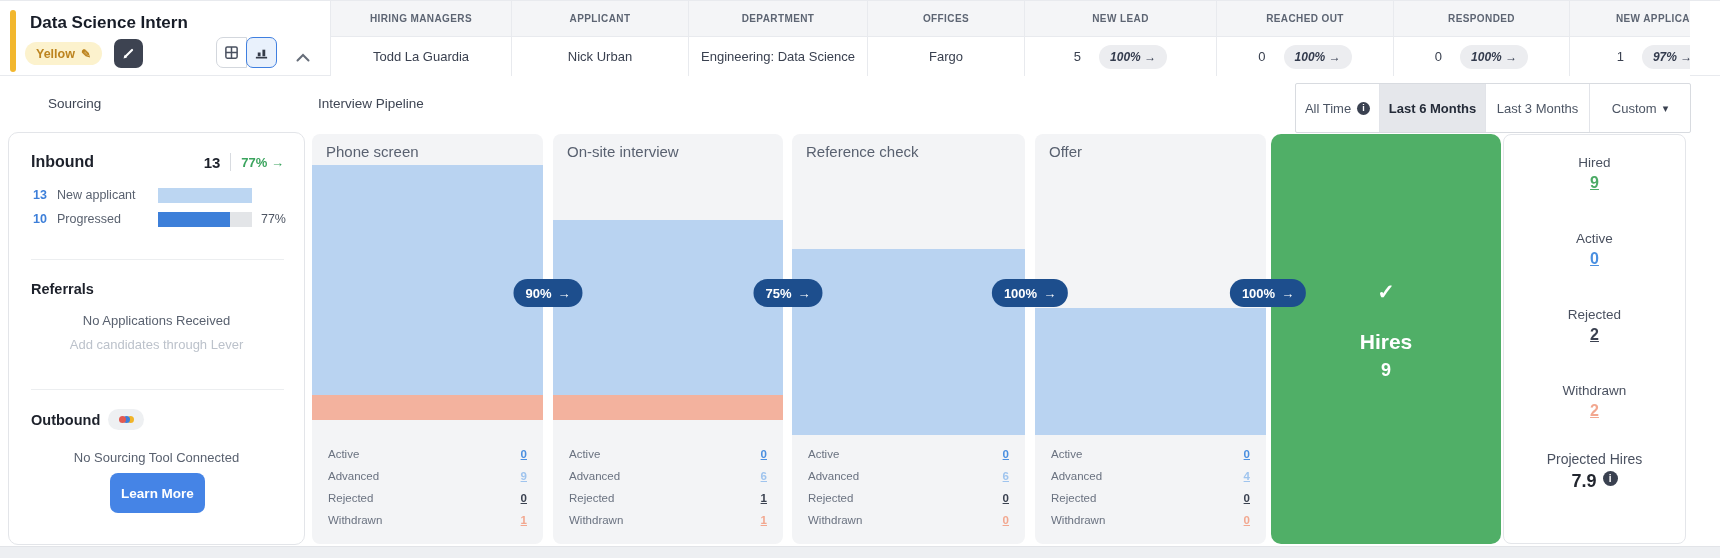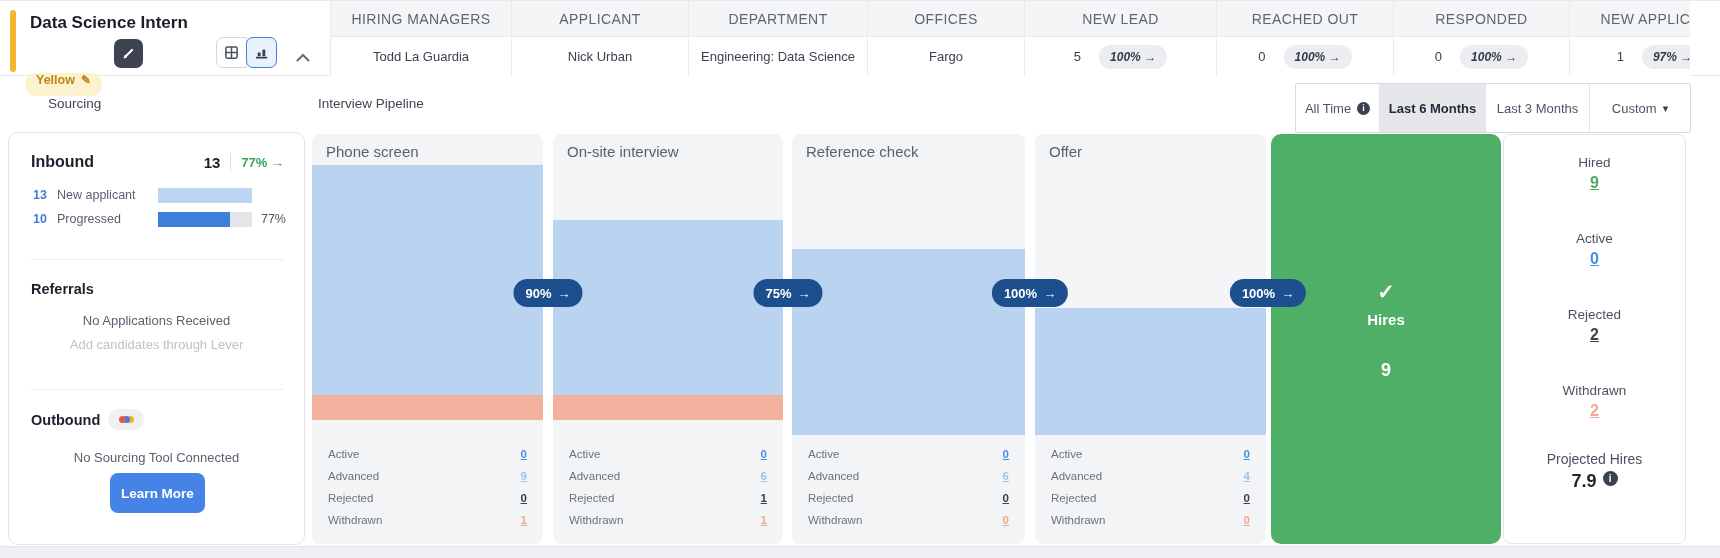--- a/index.html
+++ b/index.html
@@ -6,40 +6,40 @@
   html,body { width:1720px; height:558px; overflow:hidden; }
   body { font-family:"Liberation Sans", sans-serif; background:#ffffff; position:relative; color:#3a4150; }
 
   
   .top-section { position:absolute; left:0; top:0; width:1720px; height:76px; background:#fff;
                  border-top:1px solid #e8eaee; border-bottom:1px solid #e8eaee; }
   .accent-bar { position:absolute; left:10px; top:9px; width:6px; height:62px; background:#f2b72e; border-radius:3px; }
   .job-title { position:absolute; left:30px; top:12px; font-size:17px; font-weight:bold; color:#181d28; }
   .tag { position:absolute; left:25px; top:41px; height:23px; padding:0 11px; border-radius:12px;
          background:#fcf2cd; color:#bd841f; font-size:12.5px; font-weight:bold;
-         display:flex; gap:6px; cursor:pointer;margin-top:31px; }
+         display:flex; align-items:center; gap:6px; cursor:pointer; }
   .tag .pencil { font-size:12px; }
   .note-btn { position:absolute; left:114px; top:38px; width:29px; height:29px; border-radius:7px;
               background:#3d4351; display:flex; align-items:center; justify-content:center; cursor:pointer; }
   .view-toggle { position:absolute; left:216px; top:36px; display:flex; }
   .vt-btn { width:31px; height:31px; background:#fff; border:1px solid #d3d7dd; display:flex;
             align-items:center; justify-content:center; cursor:pointer; }
   .vt-btn.first { border-radius:7px 0 0 7px; }
   .vt-btn.selected { border:1.5px solid #3f7fe0; background:#e9f1fc; border-radius:7px; margin-left:-1px; z-index:2; }
   .collapse-btn { position:absolute; left:292px; top:45px; width:22px; height:22px; display:flex;
                   align-items:center; justify-content:center; cursor:pointer; }
 
   .top-table { position:absolute; left:330px; top:0; width:1360px; height:75px; overflow:hidden;
                border-left:1px solid #e8eaee; }
   .t-row { display:flex; width:1420px; }
   .t-row.head { height:36px; background:#f4f5f7; border-bottom:1px solid #e8eaee; }
   .t-row.vals { height:39px; background:#fff; }
   .t-cell { flex:none; display:flex; align-items:center; justify-content:center;
             border-right:1px solid #e8eaee; height:100%; }
-  .head .t-cell { font-size:14px; font-weight:normal; color:#5d6573; letter-spacing:.4px; }
+  .head .t-cell { font-size:10px; font-weight:bold; color:#5d6573; letter-spacing:.4px; }
   .vals .t-cell { font-size:13px; color:#3a4150; }
   .c0{width:181px}.c1{width:177px}.c2{width:179px}.c3{width:157px}
   .c4{width:192px}.c5{width:177px}.c6{width:176px}.c7{width:181px}
   .metric { gap:18px; }
   .conv-chip { background:#ecedf0; border-radius:13px; padding:5px 11px; font-size:12px; font-weight:bold;
                color:#333b4d; white-space:nowrap; cursor:pointer;font-style:italic; }
 
   
   .sec-label { position:absolute; font-size:13.5px; color:#3f4654; }
   .lbl-sourcing { left:8px; top:96px;margin-left:40px; }
@@ -99,21 +99,21 @@
   .v-active{color:#4a8fe0} .v-advanced{color:#9fc4ee} .v-rejected{color:#3a4150} .v-withdrawn{color:#f2a78f}
 
   .conv-pill { position:absolute; top:279px; height:28px; border-radius:14px; background:#1d4e8d; color:#fff;
                font-size:13px; font-weight:bold; display:flex; align-items:center; gap:6px; padding:0 12px;
                transform:translateX(-50%); cursor:pointer; white-space:nowrap; z-index:3; }
   .cp0{left:548px}.cp1{left:788px}.cp2{left:1030px}.cp3{left:1268px}
 
   .hires-block { position:absolute; left:1271px; top:134px; width:230px; height:410px; background:#50af67;
                  border-radius:10px; color:#fff; text-align:center; }
   .hires-check { position:absolute; top:146px; width:100%; font-size:21px; font-weight:bold; }
-  .hires-label { position:absolute; top:177px; width:100%; font-size:15px; font-weight:bold; }
+  .hires-label { position:absolute; top:196px; width:100%; font-size:21px; font-weight:bold; }
   .hires-count { position:absolute; top:226px; width:100%; font-size:18px; font-weight:bold; }
 
   .summary-panel { position:absolute; left:1503px; top:134px; width:183px; height:410px; background:#fff;
                    border:1px solid #e4e6ea; border-radius:8px; }
   .sum-item { position:absolute; width:100%; text-align:center; }
   .sum-label { font-size:13.5px; color:#4a5160; }
   .sum-value { font-size:16px; font-weight:bold; text-decoration:underline; cursor:pointer; display:inline-block; margin-top:4px; }
   .sv-green{color:#4cab66} .sv-blue{color:#4a8fe0} .sv-dark{color:#3a4150} .sv-salmon{color:#f2a78f}
   .si0{top:20px}.si1{top:96px}.si2{top:172px}.si3{top:248px}.si4{top:316px}
   .proj-label { font-size:14px; color:#4a5160; }

